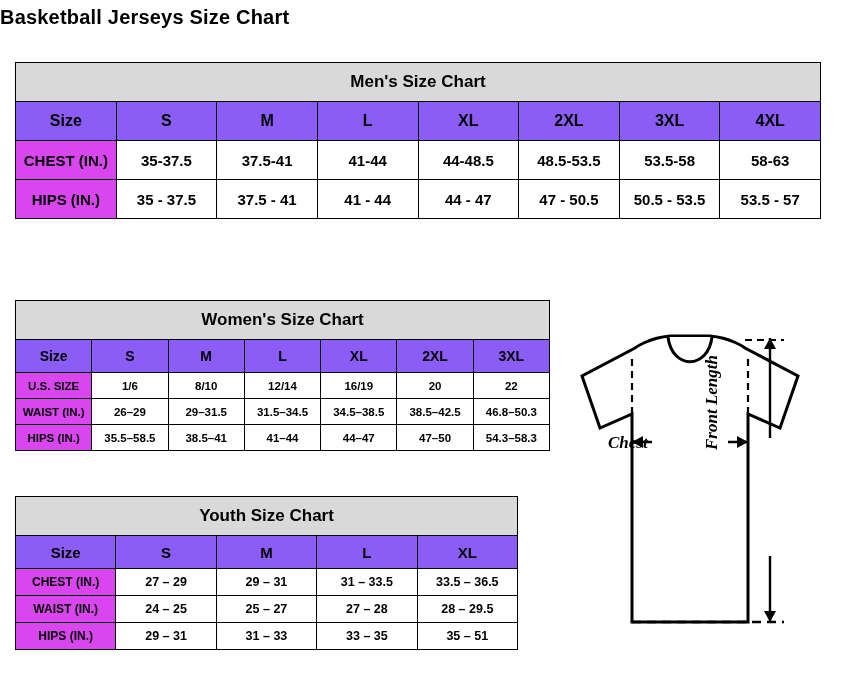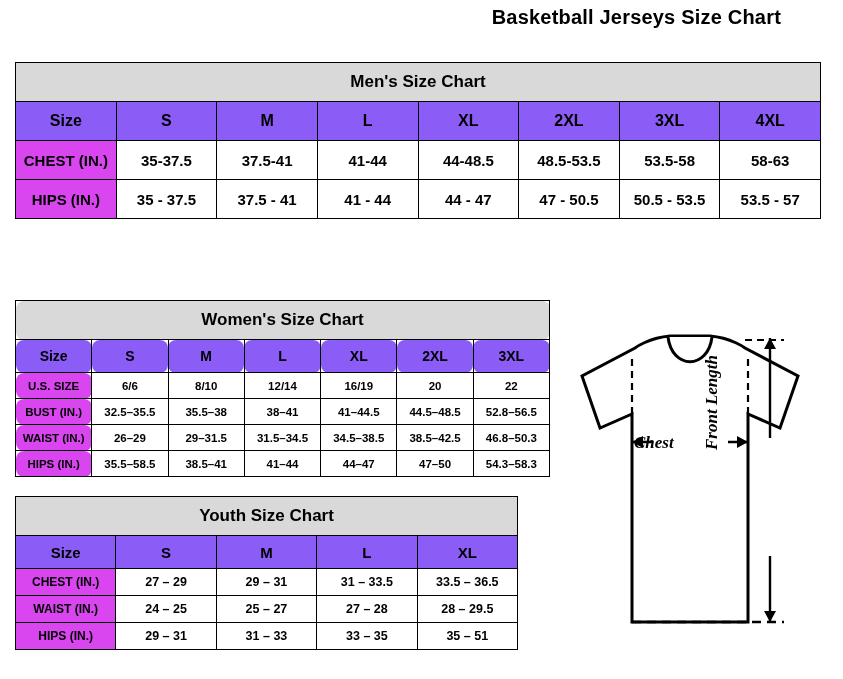--- a/index.html
+++ b/index.html
@@ -13,21 +13,21 @@
     position: relative;
     font-family: "Liberation Sans", sans-serif;
     color: #000000;
     overflow: hidden;
   }
   #page-title {
     position: absolute;
     top: 6px;
     left: 0;
     width: 781px;
-    text-align: right;
+    text-align: left;
     font-size: 20px;
     font-weight: bold;
     letter-spacing: 0.2px;
   }
 
   table.sizechart {
     border-collapse: collapse;
     table-layout: fixed;
     background: #ffffff;
   }
@@ -63,21 +63,21 @@
   #men-chart .caption-cell { height: 38px; font-size: 17px; }
   #men-chart .hdr-cell { font-size: 16px; }
 
   
   #women-chart {
     position: absolute;
     left: 15px;
     top: 300px;
     width: 535px;
   }
-  #women-chart td { height: 25px; font-size: 11.5px; border-radius: 8px; }
+  #women-chart td { height: 25px; font-size: 11.5px; }
   #women-chart .caption-cell { height: 38px; font-size: 17px; }
   #women-chart .hdr-cell { height: 32px; font-size: 14px; }
   #women-chart .rowlabel { font-size: 11.5px; }
 
   
   #youth-chart {
     position: absolute;
     left: 15px;
     top: 496px;
     width: 503px;
@@ -99,21 +99,21 @@
   .measure-label {
     position: absolute;
     font-family: "Liberation Serif", serif;
     font-weight: bold;
     font-style: italic;
     font-size: 17px;
     color: #000;
     white-space: nowrap;
   }
   #chest-label {
-    left: 94px;
+    left: 68px;
     top: 103px;
   }
   #frontlength-label {
     left: 162px;
     top: 120px;
     transform: rotate(-90deg);
     transform-origin: left top;
   }
 </style>
 </head>
@@ -168,35 +168,26 @@
       <td class="hdr-cell" style="width:91px;">Size</td>
       <td class="hdr-cell" style="width:71px;">S</td>
       <td class="hdr-cell" style="width:71px;">M</td>
       <td class="hdr-cell" style="width:74px;">L</td>
       <td class="hdr-cell" style="width:78px;">XL</td>
       <td class="hdr-cell" style="width:76px;">2XL</td>
       <td class="hdr-cell" style="width:74px;">3XL</td>
     </tr>
     <tr>
       <td class="rowlabel">U.S. SIZE</td>
-      <td>6/6</td>
+      <td>1/6</td>
       <td>8/10</td>
       <td>12/14</td>
       <td>16/19</td>
       <td>20</td>
       <td>22</td>
-    </tr>
-    <tr>
-      <td class="rowlabel">BUST  (IN.)</td>
-      <td>32.5–35.5</td>
-      <td>35.5–38</td>
-      <td>38–41</td>
-      <td>41–44.5</td>
-      <td>44.5–48.5</td>
-      <td>52.8–56.5</td>
     </tr>
     <tr>
       <td class="rowlabel">WAIST  (IN.)</td>
       <td>26–29</td>
       <td>29–31.5</td>
       <td>31.5–34.5</td>
       <td>34.5–38.5</td>
       <td>38.5–42.5</td>
       <td>46.8–50.3</td>
     </tr>

